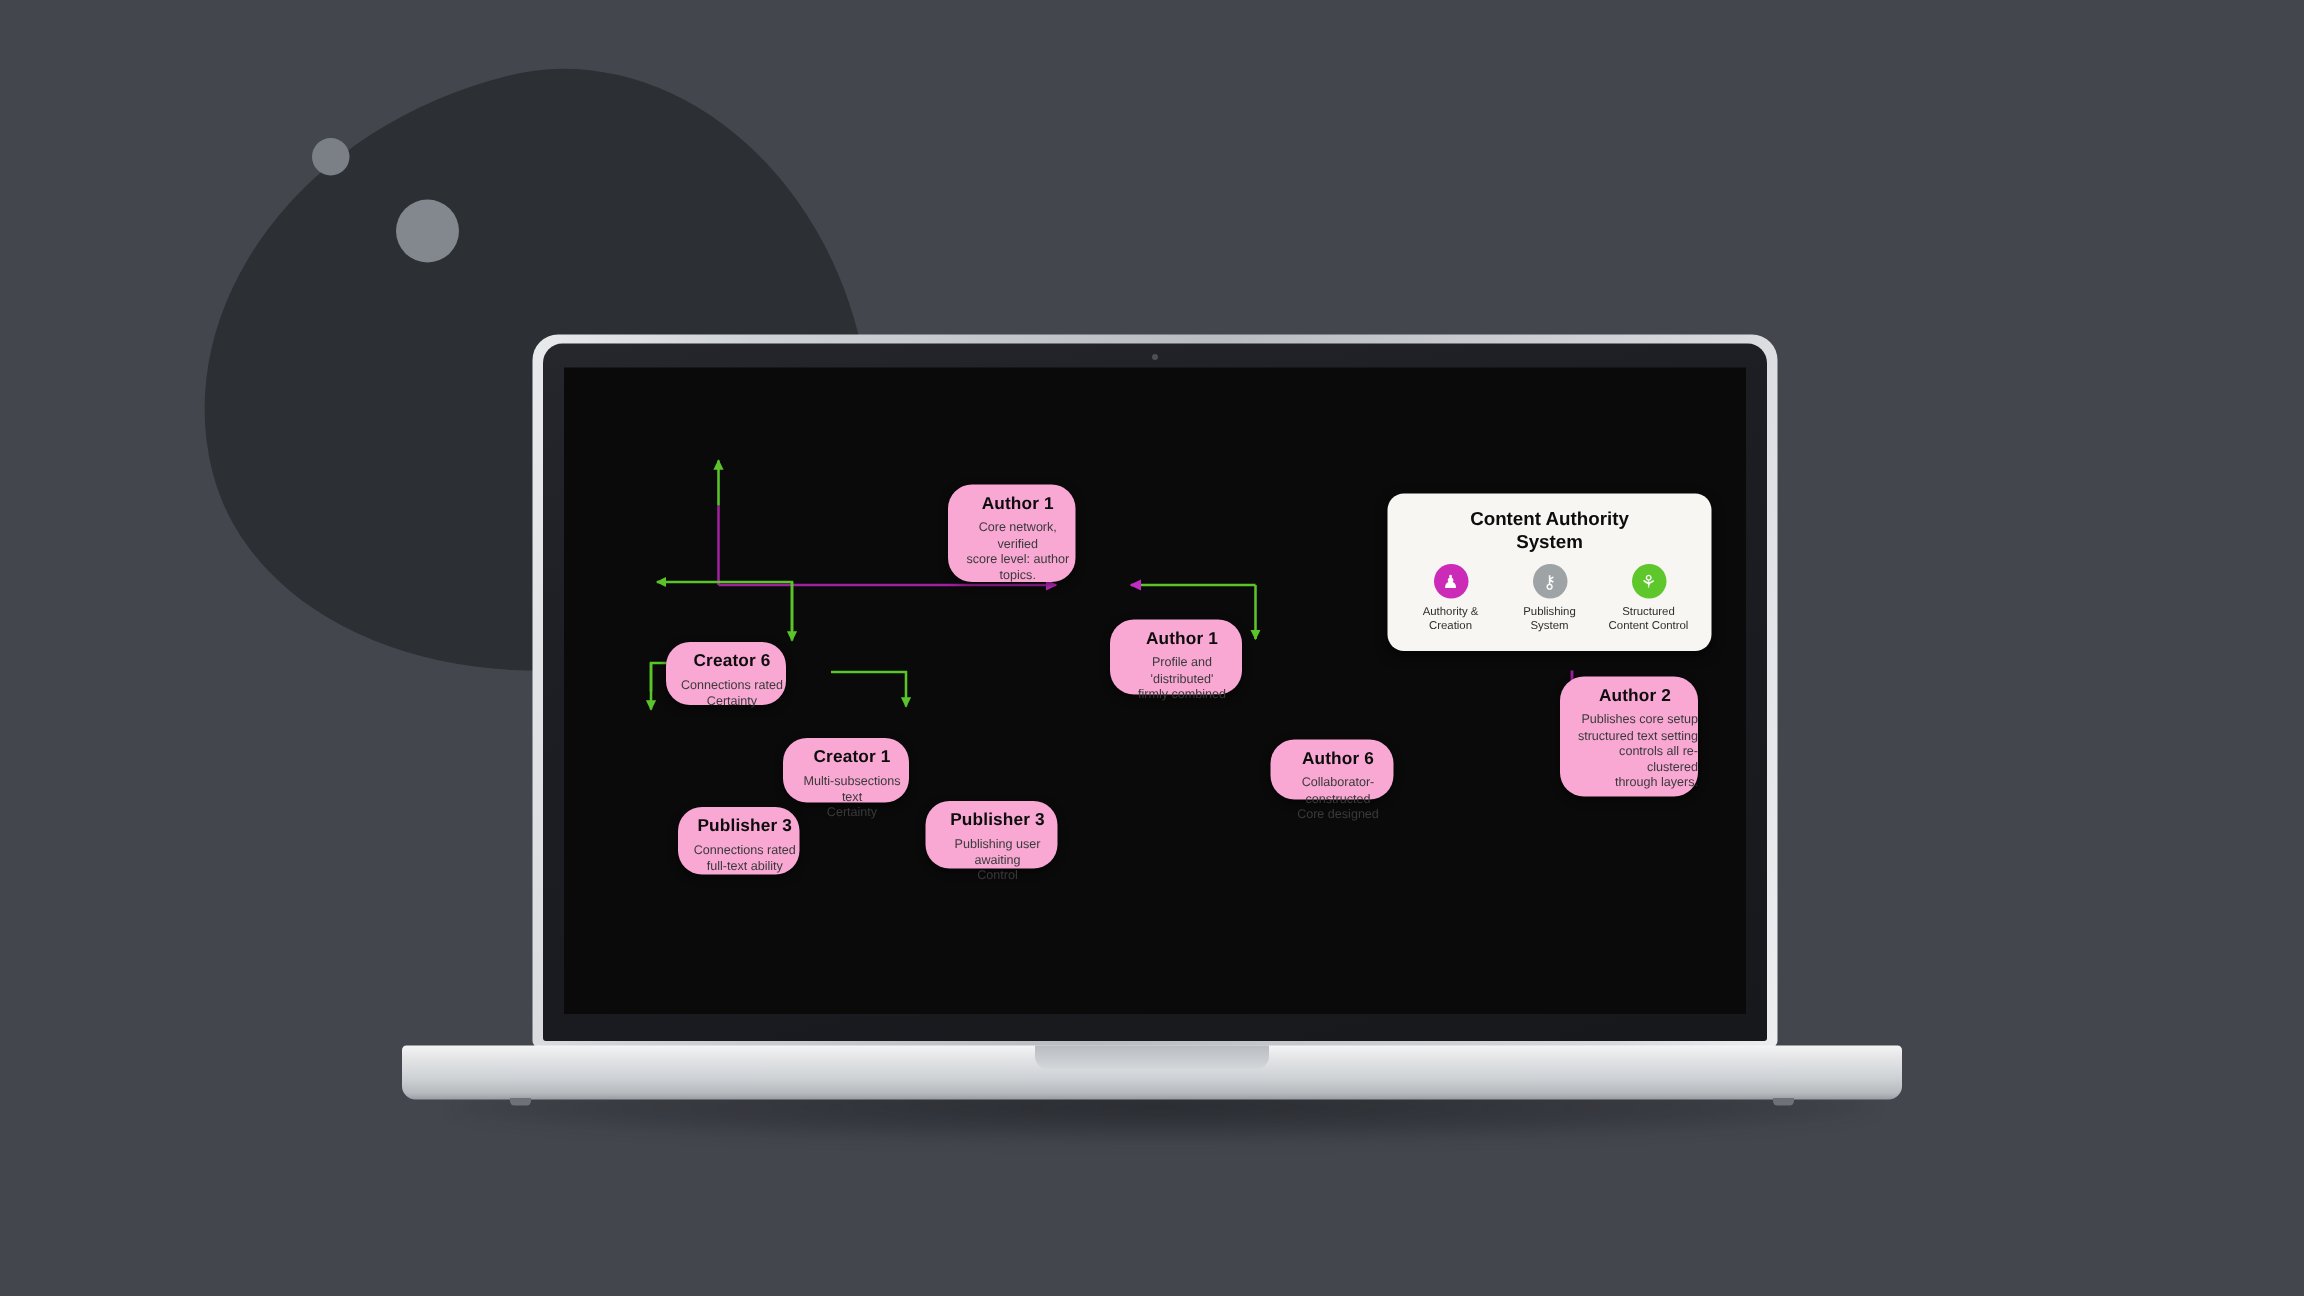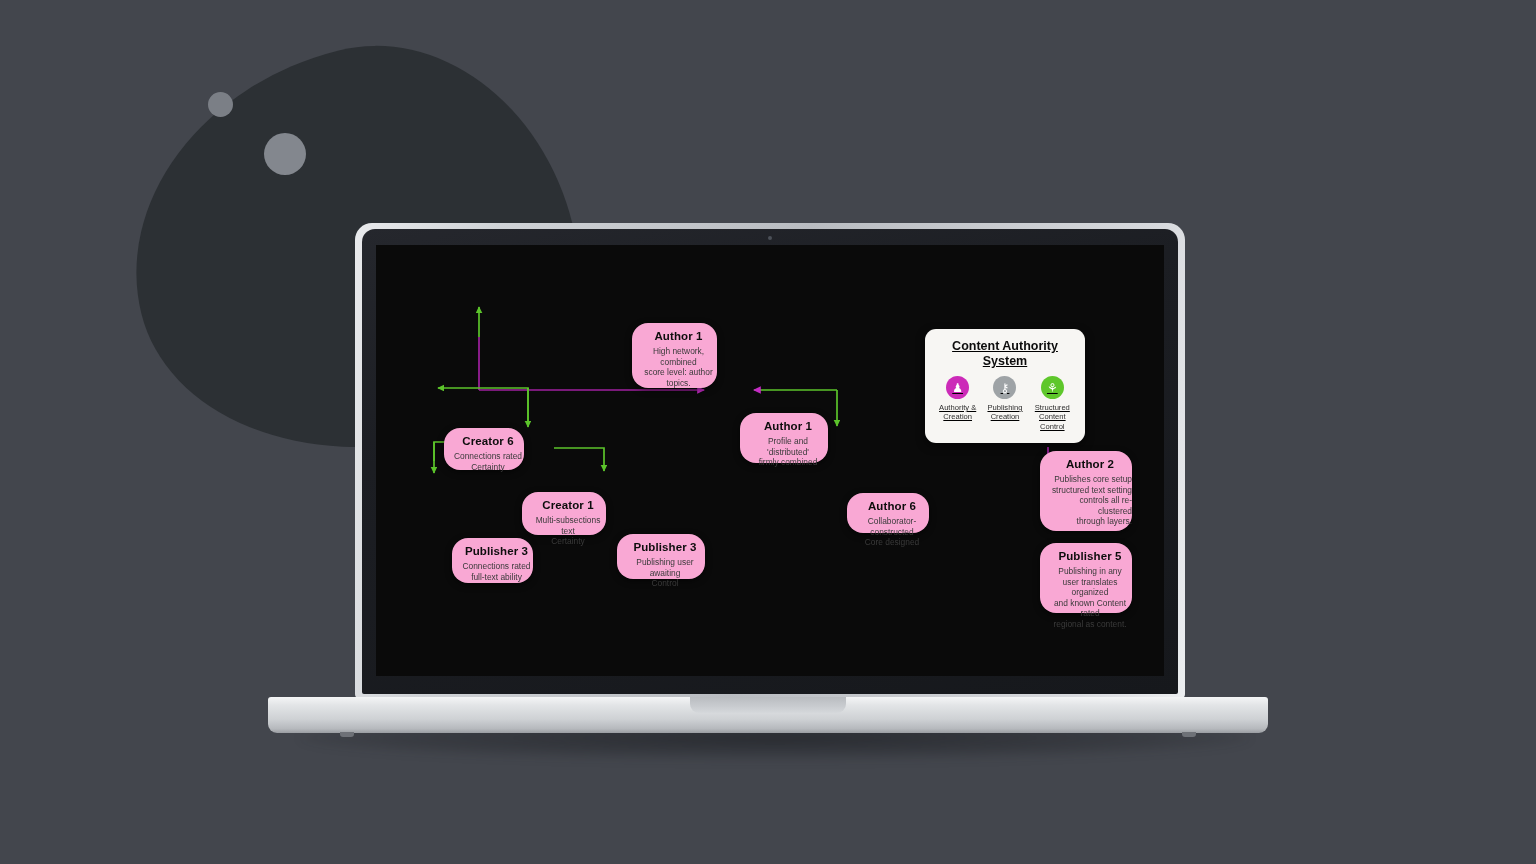--- a/index.html
+++ b/index.html
@@ -237,49 +237,49 @@
 
             <g>
               <path d="M672,102 L672,138" stroke="#5cc42b" stroke-width="1.9" fill="none" marker-end="url(#ah-green)"></path>
             </g>
 
             <g>
               <path d="M672,202 L672,228" stroke="#a020a0" stroke-width="1.9" fill="none" marker-end="url(#ah-magenta)"></path>
             </g>
           </svg>
 
-          <div id="node-system" style="left:549px; top:84px; width:160px;text-decoration:underline;">
+          <div id="node-system" style="left:549px; top:84px; width:216px;">
             <div id="system-title">Content Authority
 System</div>
             <div id="system-legend">
 
               <div class="legend-item">
                 <div class="legend-icon" style="background:#cc2bb8;">♟</div>
                 <div class="legend-label">Authority &amp;
 Creation</div>
               </div>
 
               <div class="legend-item">
                 <div class="legend-icon" style="background:#9ea3a6;">⚷</div>
                 <div class="legend-label">Publishing
-Creation</div>
+System</div>
               </div>
 
               <div class="legend-item">
                 <div class="legend-icon" style="background:#5ec72b;">⚘</div>
                 <div class="legend-label">Structured
 Content Control</div>
               </div>
 
             </div>
           </div>
 
           <div class="node" style="left:256px; top:78px; width:85px; height:65px;">
             <div class="node-title">Author 1</div>
-            <div class="node-desc" style="white-space:pre-line;">High network, combined
+            <div class="node-desc" style="white-space:pre-line;">Core network, verified
 score level: author
 topics.</div>
           </div>
 
           <div class="node" style="left:364px; top:168px; width:88px; height:50px;">
             <div class="node-title">Author 1</div>
             <div class="node-desc" style="white-space:pre-line;">Profile and 'distributed'
 firmly combined</div>
           </div>
 
@@ -314,27 +314,20 @@
           </div>
 
           <div class="node" style="left:664px; top:206px; width:92px; height:80px;">
             <div class="node-title">Author 2</div>
             <div class="node-desc" style="white-space:pre-line;text-align:right;">Publishes core setup
 structured text setting
 controls all re-clustered
 through layers.</div>
           </div>
 
-          <div class="node" style="left:664px; top:298px; width:92px; height:70px;">
-            <div class="node-title">Publisher 5</div>
-            <div class="node-desc" style="white-space:pre-line;">Publishing in any
-user translates organized
-and known Content rated
-regional as content.</div>
-          </div>
 
         </div>
       </div>
 
     </div>
   </div>
 
   <div id="laptop-base">
     <div id="laptop-base-lip"></div>
     <div id="laptop-base-foot-l"></div>

